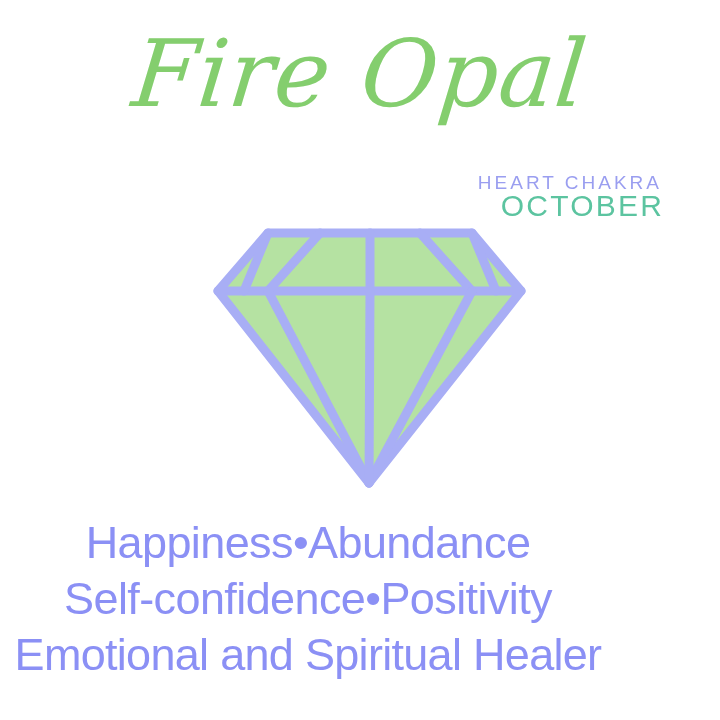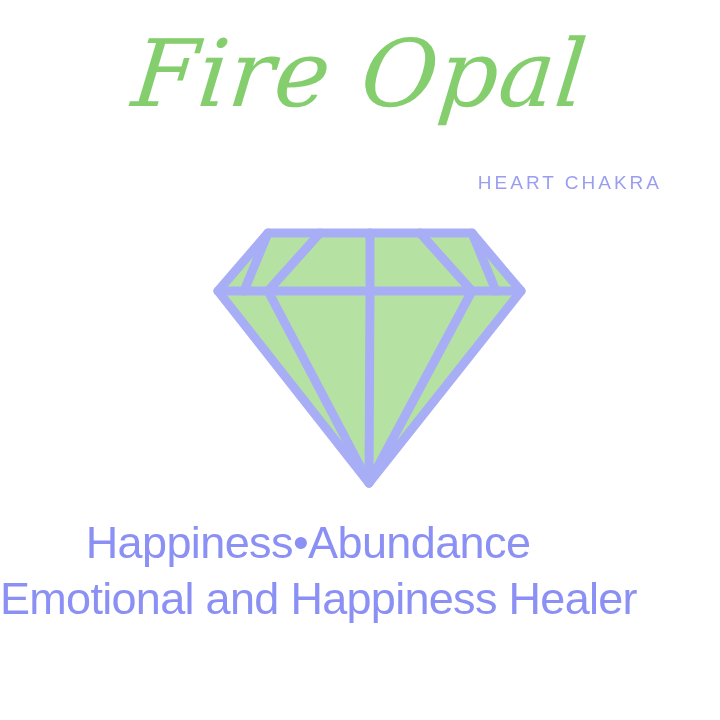--- a/index.html
+++ b/index.html
@@ -110,20 +110,21 @@
 </style>
 </head>
 <body>
 
 <div id="poster">
 
   <div class="title">Fire Opal</div>
 
   <div class="chakra">HEART CHAKRA</div>
 
+  <div class="month">OCTOBER</div>
 
   <div class="gem-wrap">
     <svg viewBox="0 0 348 280" xmlns="http://www.w3.org/2000/svg">
       <g fill="#b5e2a2" stroke="#a8aef5" stroke-width="9" stroke-linejoin="round" stroke-linecap="round">
 
         <path d="M 72,13 L 276,13 L 325,71 L 173,263 L 22,71 Z"></path>
       </g>
       <g fill="none" stroke="#a8aef5" stroke-width="9" stroke-linejoin="round" stroke-linecap="round">
 
         <path d="M 22,71 L 325,71"></path>
@@ -137,16 +138,17 @@
 
         <path d="M 72,71 L 173,263"></path>
         <path d="M 276,71 L 173,263"></path>
         <path d="M 174,71 L 173,263"></path>
       </g>
     </svg>
   </div>
 
   <div class="keywords">
     <span class="kw-line kw-1">Happiness•Abundance</span>
-    <span class="kw-line kw-3">Emotional and Happiness Healer</span>
+    <span class="kw-line kw-2">Self-confidence•Positivity</span>
+    <span class="kw-line kw-3">Emotional and Spiritual Healer</span>
   </div>
 
 </div>
 
 </body></html>

